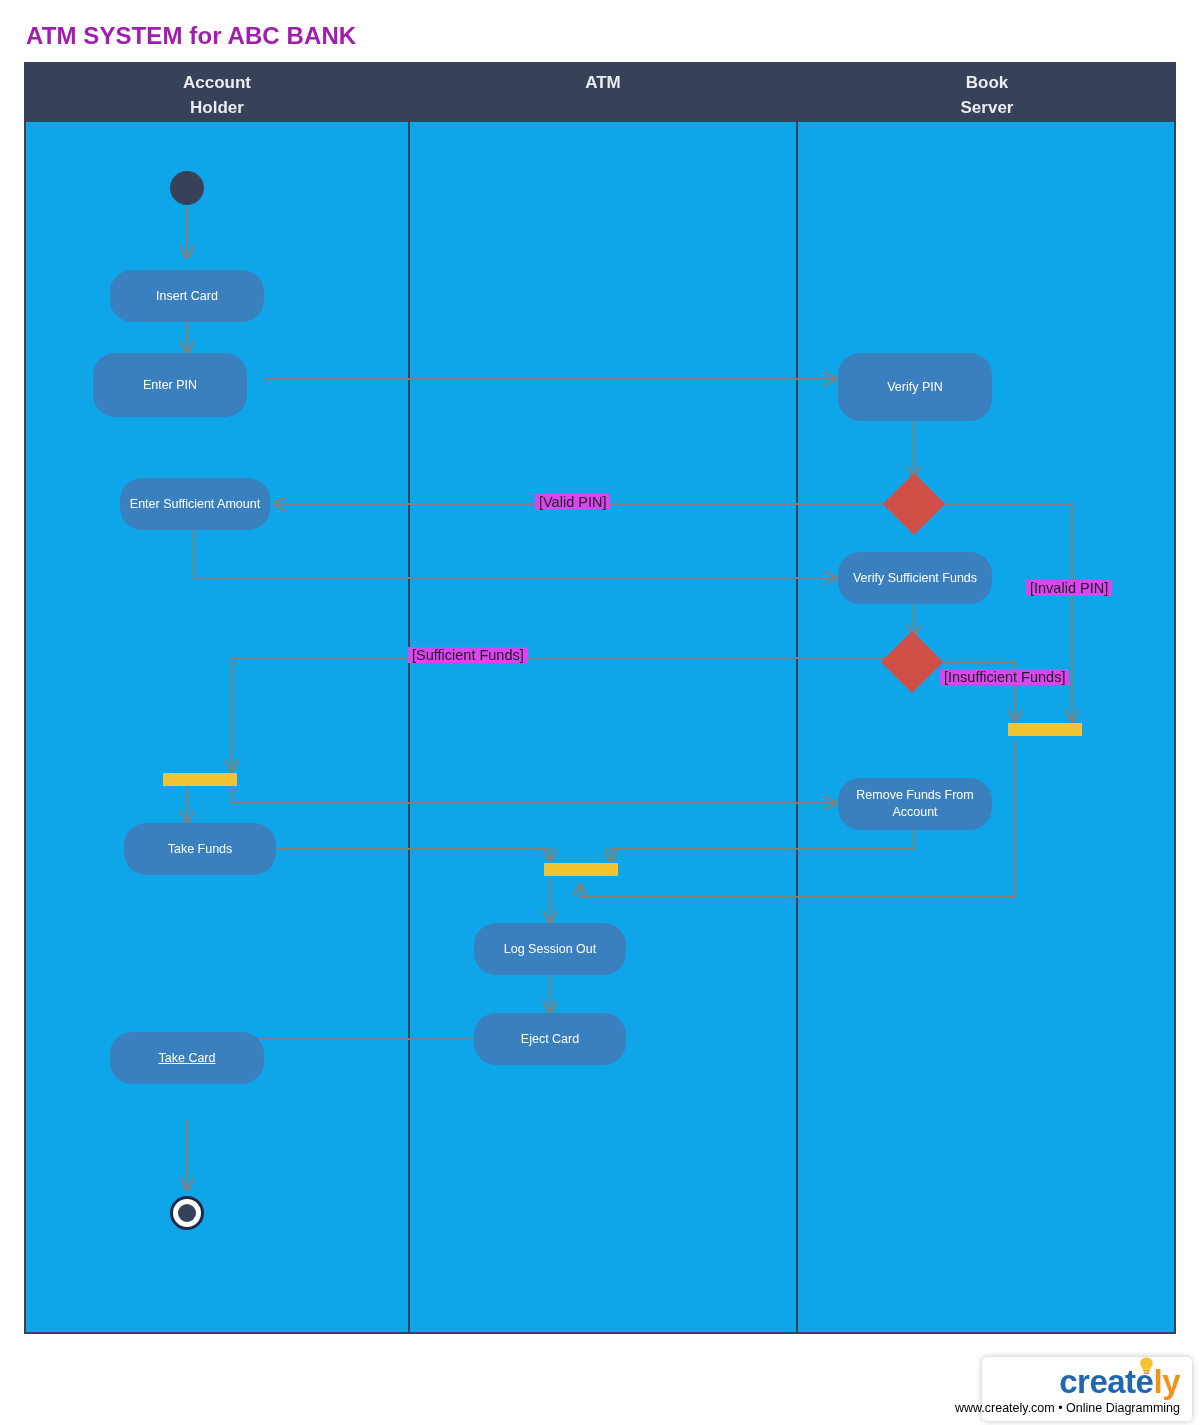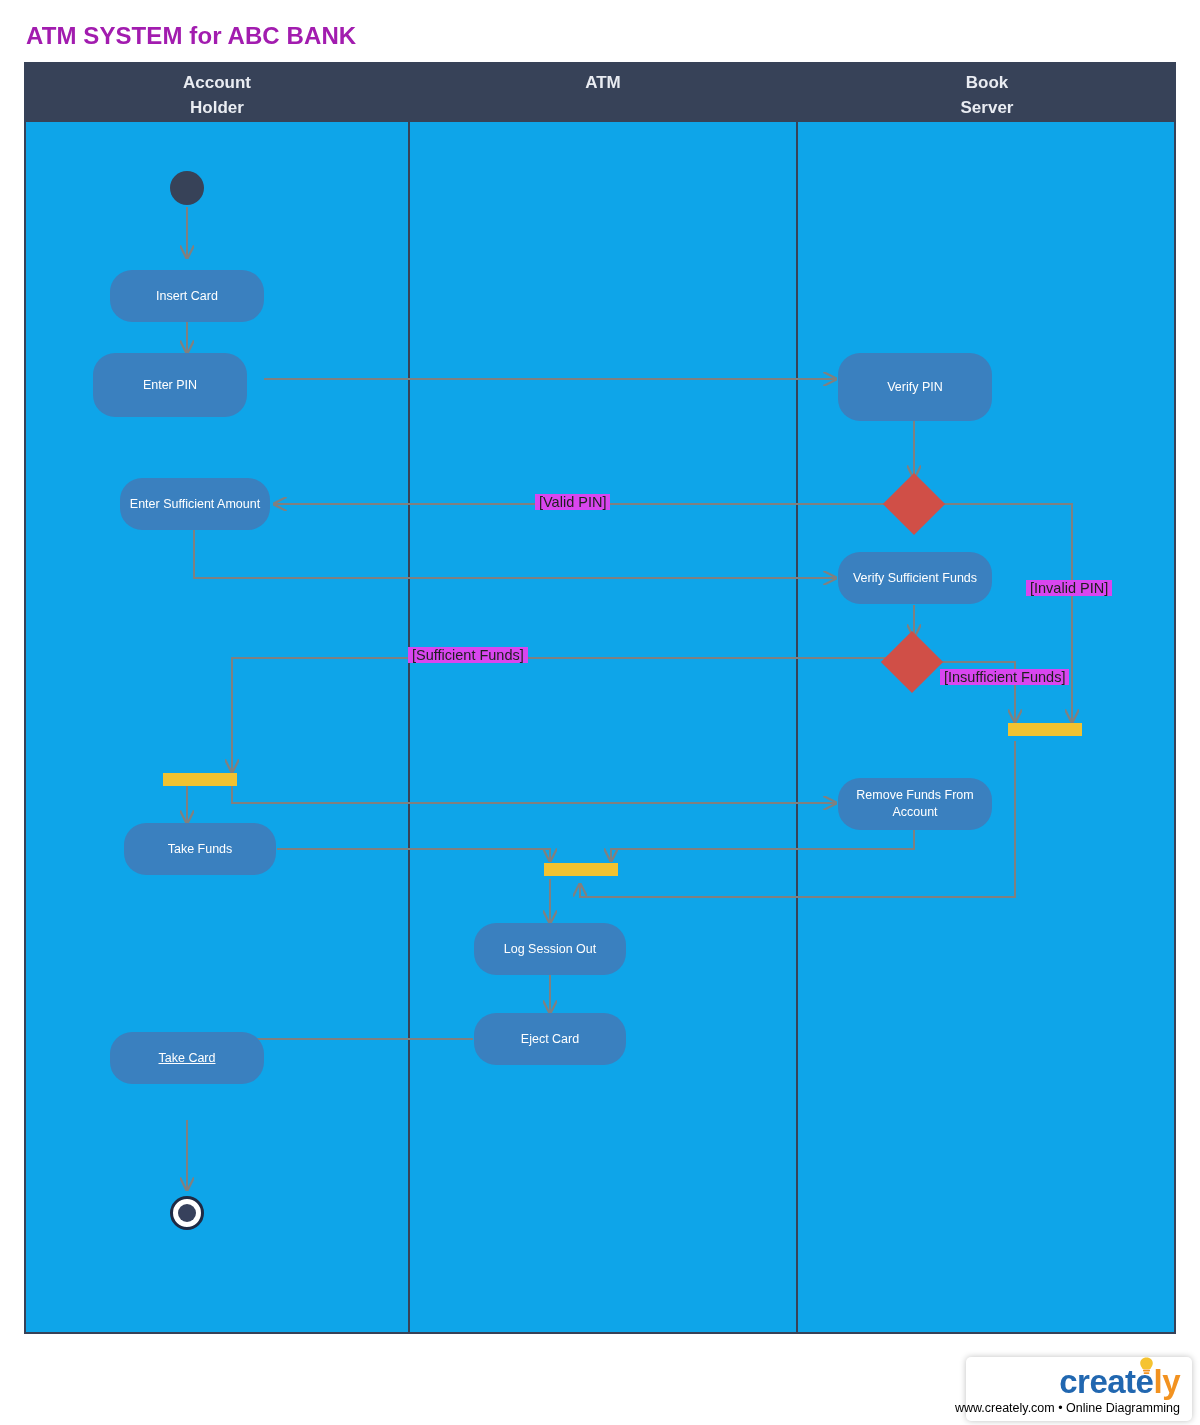--- a/index.html
+++ b/index.html
@@ -149,21 +149,21 @@
     width: 1200px;
     height: 1425px;
     pointer-events: none;
   }
 
   
   #logo {
     position: absolute;
     right: 8px;
     bottom: 4px;
-    width: 226px;
+    width: 210px;
     height: 64px;
     background: #ffffff;
     border-radius: 5px;
     box-shadow: 0 0 6px rgba(0,0,0,0.25);
   }
   #logo-word {
     position: absolute;
     right: 12px;
     top: 8px;
     font-size: 33px;

